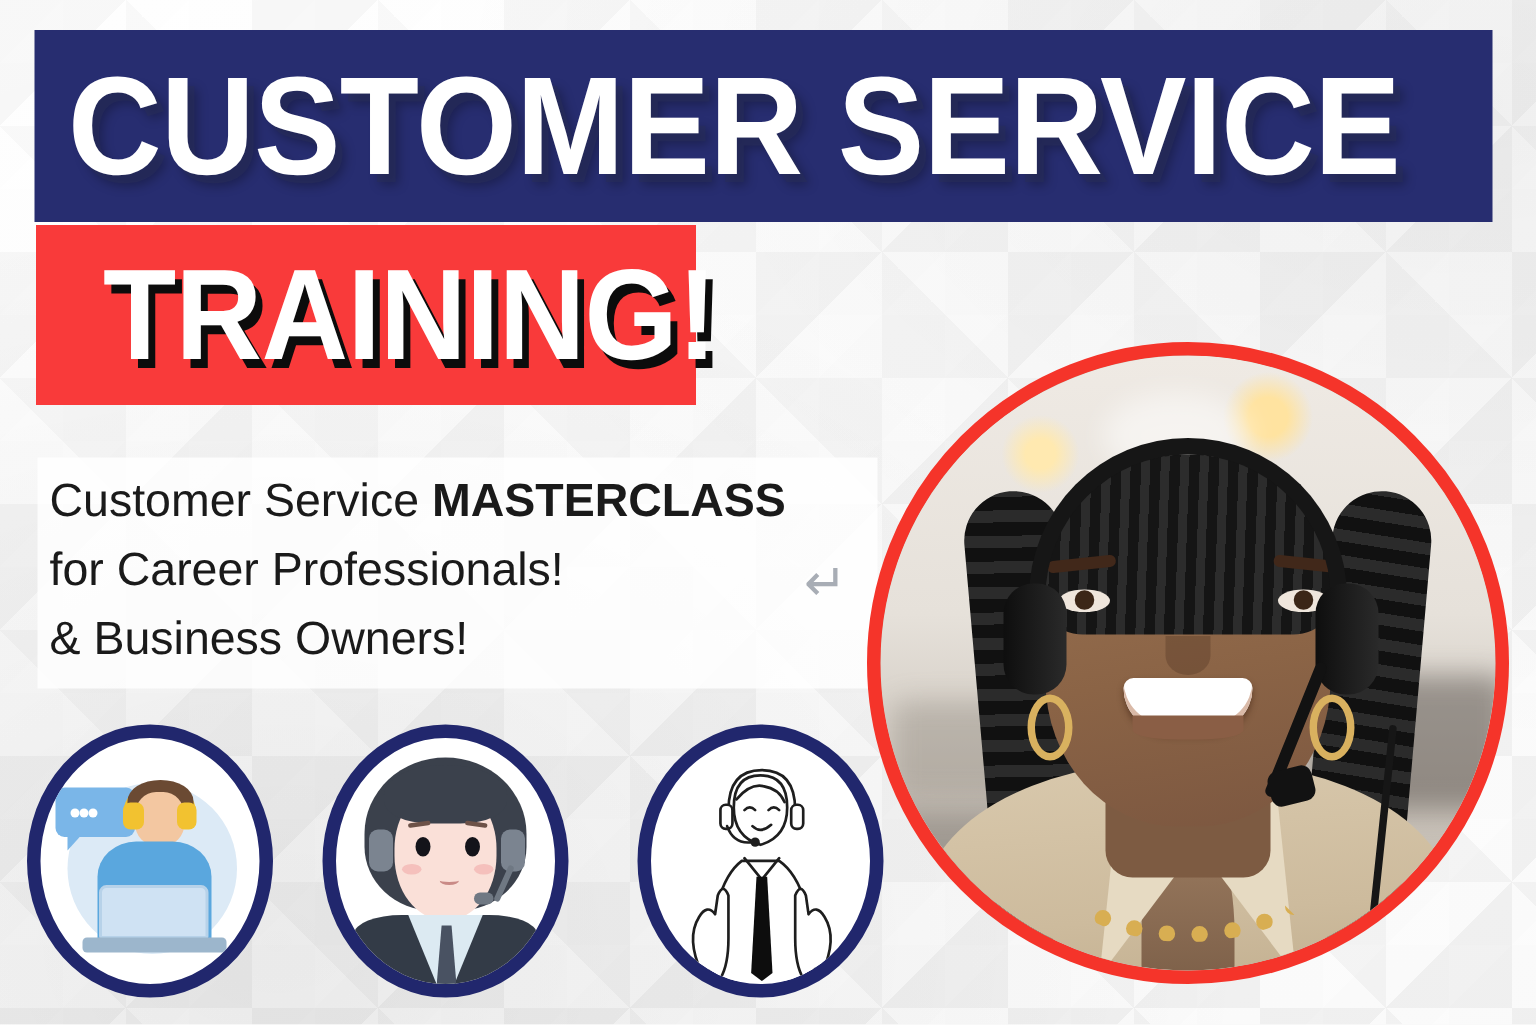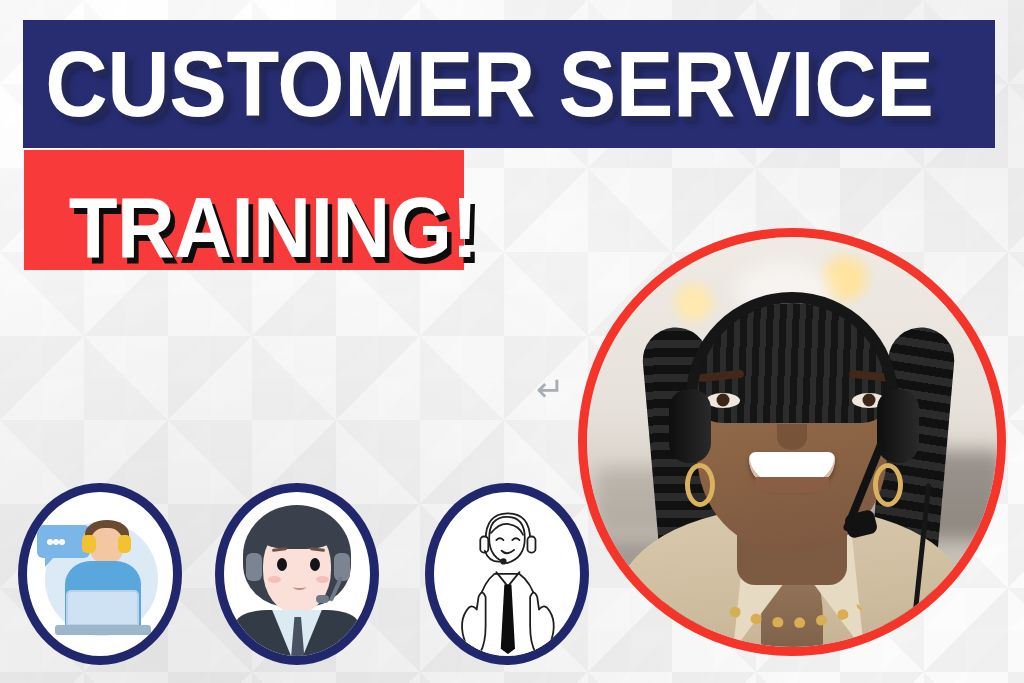--- a/index.html
+++ b/index.html
@@ -40,21 +40,20 @@
     position:absolute;
     display:flex; align-items:center;
   }
   #bar-primary {
     left:23px; top:20px; width:972px; height:128px;
     background:#272d70;
   }
   #bar-secondary {
     left:24px; top:150px; width:440px; height:120px;
     background:#f93a3a;
-    align-items:flex-end;
   }
   .headline {
     color:#ffffff;
     font-weight:700;
     letter-spacing:-0.5px;
     white-space:nowrap;
     line-height:1;
     font-family:"Liberation Sans", sans-serif;
     transform:scaleX(0.93);
     transform-origin:left center;
@@ -339,20 +338,27 @@
   <div class="bg-shade"></div>
 
   <div class="bar" id="bar-primary">
     <div class="headline" id="headline-primary">CUSTOMER SERVICE</div>
   </div>
 
   <div class="bar" id="bar-secondary">
     <div class="headline" id="headline-secondary">TRAINING!</div>
   </div>
 
+  <div id="subtitle-block">
+    <div class="sub-line">
+      <span>Customer Service </span><b>MASTERCLASS</b>
+    </div>
+    <div class="sub-line">for Career Professionals!</div>
+    <div class="sub-line">&amp; Business Owners!</div>
+  </div>
 
   <div id="return-arrow">↵</div>
 
   <div id="hero-photo">
     <div class="photo-inner">
       <div class="office">
         <div class="office-blob ob3"></div>
         <div class="office-blob ob1"></div>
         <div class="office-blob ob2"></div>
         <div class="office-blob ob4"></div>

